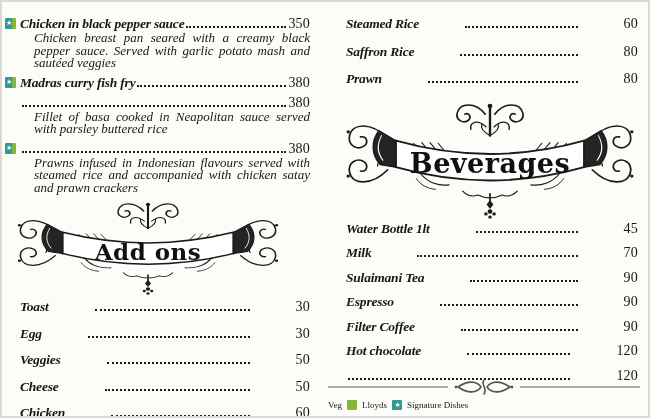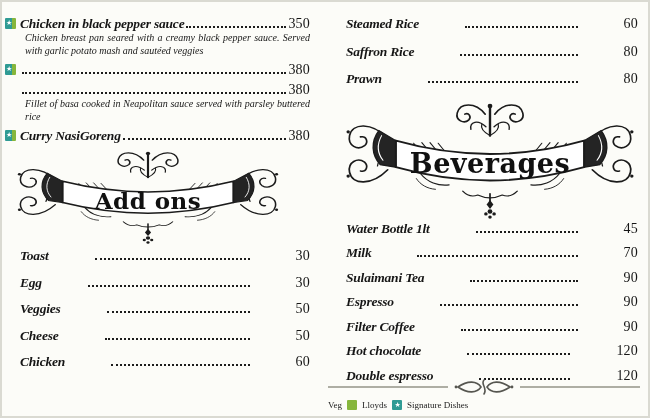--- a/index.html
+++ b/index.html
@@ -16,21 +16,21 @@
   
   .dish { margin:0 0 5px 0; }
   .m-line { position:relative; display:flex; align-items:baseline; line-height:15px; }
   .m-name {
     font-weight:bold; font-style:italic; font-size:13.5px; letter-spacing:-0.2px;
     white-space:nowrap;
   }
   .leader { flex:1; border-bottom:2px dotted #1c1c1c; margin:0 2px; align-self:flex-end; margin-bottom:3px; min-width:12px; }
   .m-price { font-size:14px; letter-spacing:0.2px; }
   .dish-desc {
-    font-style:italic; font-size:10px; line-height:12.5px; margin:1px 0 0 5px;
+    font-style:italic; font-size:13px; line-height:12.5px; margin:1px 0 0 14px;
     text-align:justify;
   }
   .dish-icon {
     position:absolute; left:-15px; top:2px; width:11px; height:11px;
     display:flex; align-items:center; justify-content:flex-start; border-radius:1px;
   }
   .dish-icon .star, .legend-sq .star {
     color:#ffffff; font-size:7px; line-height:7px; font-family:"DejaVu Sans", sans-serif;
     margin-left:1px;
   }
@@ -131,42 +131,43 @@
           <span class="m-price">350</span>
         </div>
         <p class="dish-desc">Chicken breast pan seared with a creamy black pepper sauce. Served with garlic potato mash and sautéed veggies</p>
       </div>
 
       <div class="dish">
         <div class="m-line">
           <span class="dish-icon" style="background:linear-gradient(90deg,#2f9b94 0 62%,#86b63c 62%)">
               <span class="star">★</span>
             </span>
+          <span class="m-name">Madras curry fish fry</span>
           <span class="leader"></span>
           <span class="m-price">380</span>
         </div>
       </div>
 
       <div class="dish">
         <div class="m-line">
           <span class="leader"></span>
           <span class="m-price">380</span>
         </div>
         <p class="dish-desc">Fillet of basa cooked in Neapolitan sauce served with parsley buttered rice</p>
       </div>
 
       <div class="dish">
         <div class="m-line">
           <span class="dish-icon" style="background:linear-gradient(90deg,#2f9b94 0 62%,#86b63c 62%)">
               <span class="star">★</span>
             </span>
-          <span class="m-name">Curry NasiGoreng</span>
           <span class="leader"></span>
           <span class="m-price">380</span>
         </div>
+        <p class="dish-desc">Prawns infused in Indonesian flavours served with steamed rice and accompanied with chicken satay and prawn crackers</p>
       </div>
 
       <div class="banner banner-addons">
         <svg class="art" viewBox="0 0 440 190" preserveAspectRatio="none">
             <use href="#ribbon-art"></use>
           </svg>
         <div class="banner-title">Add ons</div>
       </div>
 
       <div class="row addon-row">
@@ -246,21 +247,20 @@
         <span class="m-name">Filter Coffee</span>
         <span class="leader"></span>
         <span class="m-price">90</span>
       </div>
       <div class="row bev-row">
         <span class="m-name">Hot chocolate</span>
         <span class="leader"></span>
         <span class="m-price">120</span>
       </div>
       <div class="row bev-row">
-        <span class="m-name">Double espresso</span>
         <span class="leader"></span>
         <span class="m-price">120</span>
       </div>
     </div>
   </div>
 
   <div class="footer">
     <div class="rule-row">
       <div class="rule"></div>
       <svg class="fleuron" width="60" height="18" viewBox="0 0 60 18">

